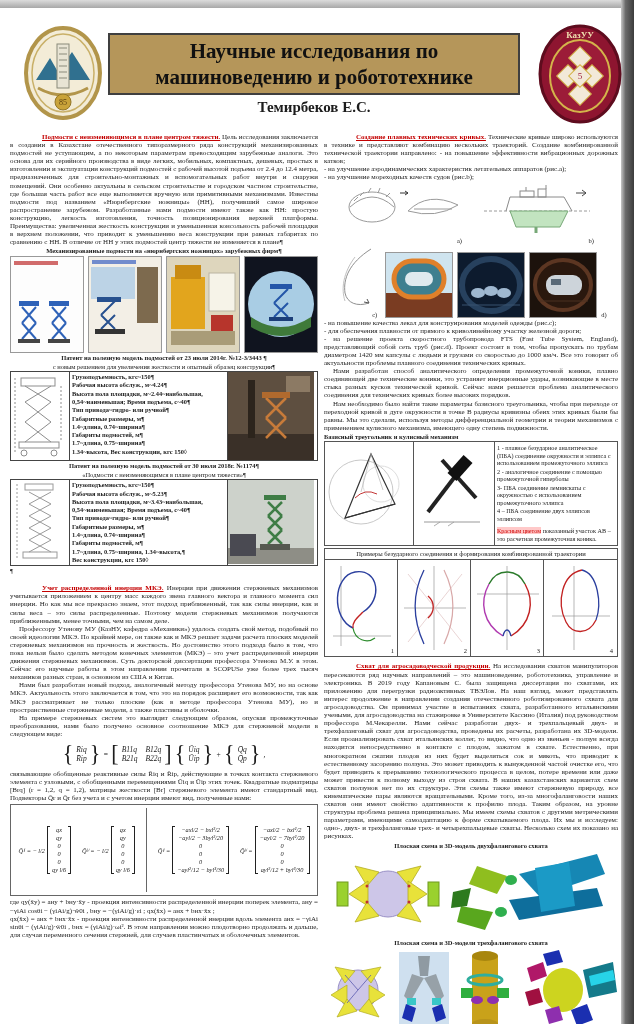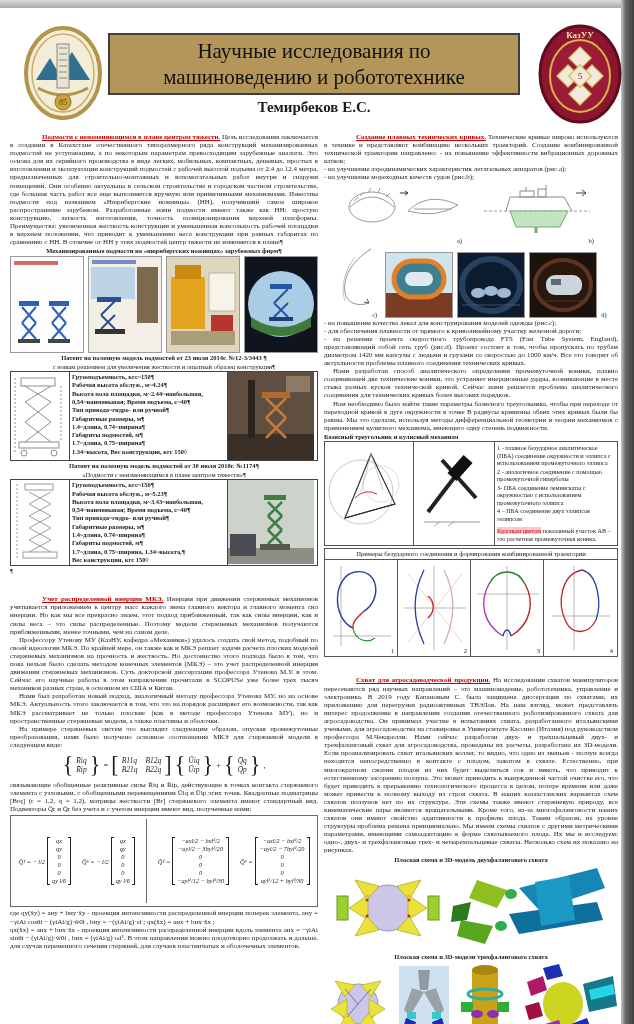--- a/index.html
+++ b/index.html
@@ -4,21 +4,21 @@
 <style>
   *{box-sizing:border-box;margin:0;padding:0;}
   html,body{width:634px;height:1024px;}
   body{position:relative;background:#ffffff;font-family:"Liberation Serif",serif;color:#1c1c1c;overflow:hidden;}
   .topbar{position:absolute;left:0;top:0;width:634px;height:8px;background:linear-gradient(#dcdcdc,#a8a8a8);}
   .rightbar{position:absolute;top:0;right:0;width:13px;height:1024px;background:linear-gradient(to right,#c6c6c6,#6a6a6a 35%,#3c3c3c);}
   
   .logoL{position:absolute;left:24px;top:26px;width:78px;height:94px;}
   .logoR{position:absolute;left:538px;top:24px;width:84px;height:100px;}
   .titlebox{position:absolute;left:108px;top:33px;width:412px;height:62px;background:#b5965a;border:2px solid #3f3f3f;display:flex;flex-direction:column;justify-content:center;text-align:center;}
-  .titlebox div{font-weight:normal;font-size:21px;line-height:26px;color:#111;}
+  .titlebox div{font-weight:bold;font-size:21px;line-height:26px;color:#111;}
   .author{position:absolute;left:108px;top:99px;width:412px;text-align:center;font-weight:bold;font-size:15px;}
   
   .colL{position:absolute;left:10px;top:133px;width:308px;}
   .colR{position:absolute;left:324px;top:133px;width:294px;}
   .t{font-size:7px;line-height:8.1px;text-align:justify;}
   .ind{text-indent:9px;}
   .lead{color:#c40000;font-weight:bold;text-decoration:underline;padding-left:32px;}
   .cap{font-size:6.5px;line-height:7.6px;font-weight:bold;text-align:center;margin:1px 0;}
   .figrow{display:flex;gap:2px;justify-content:space-between;margin:1px 0;}
   .figcell{border:1px solid #999;background:#fff;flex:none;}
@@ -236,21 +236,21 @@
           <path d="M40 64 L54 50 M54 64 L40 50 M40 50 L54 36 M54 50 L40 36 M40 36 L54 22 M54 36 L40 22"></path>
         </g>
         <rect x="36" y="15" width="22" height="5" fill="#3f7d46"></rect>
         <rect x="32" y="64" width="30" height="6" fill="#55584f"></rect>
       </svg>
     </div>
   </div>
 
   <div class="pilc">¶</div>
 
-  <p class="t" style="margin-top:20px">
+  <p class="t" style="margin-top:9px">
     <span class="lead">Учет распределенной инерции МКЭ.</span>
     <span>Инерция при движении стержневых механизмов учитывается приложением к центру масс каждого звена главного вектора и главного момента сил инерции. Но как мы все прекрасно знаем, этот подход приближенный, так как силы инерции, как и силы веса – это силы распределенные. Поэтому модели стержневых механизмов получаются приближенными, менее точными, чем на самом деле.</span>
   </p>
   <p class="t ind">Профессору Утенову МУ (КазНУ, кафедра «Механики») удалось создать свой метод, подобный по своей идеологии МКЭ. По крайней мере, он также как и МКЭ решает задачи расчета плоских моделей стержневых механизмов на прочность и жесткость. Но достоинство этого подхода было в том, что пока нельзя было сделать методом конечных элементов (МКЭ) – это учет распределенной инерции движения стержневых механизмов. Суть докторской диссертации профессора Утенова М.У. в этом. Сейчас его научные работы в этом направлении прочитали в SCOPUSе уже более трех тысяч механиков разных стран, в основном из США и Китая.</p>
   <p class="t ind">Нами был разработан новый подход, аналогичный методу профессора Утенова МУ, но на основе МКЭ. Актуальность этого заключается в том, что это на порядок расширяет его возможности, так как МКЭ рассматривает не только плоские (как в методе профессора Утенова МУ), но и пространственные стержневые модели, а также пластины и оболочки.</p>
   <p class="t ind">На примере стержневых систем это выглядит следующим образом, опуская промежуточные преобразования, нами было получено основное соотношение МКЭ для стержневой модели в следующем виде:</p>
 
   <div class="formula">
     <span class="cb">{</span>
     <span class="vstack">
@@ -513,21 +513,21 @@
           <rect width="72" height="96" fill="#fff"></rect>
           <path d="M8 56 H66 M30 6 V90" stroke="#9a9a9a" stroke-width=".7"></path>
           <path d="M38 10 C18 14 12 42 22 62 C28 74 44 76 52 60" stroke="#c22222" fill="none" stroke-width="1.3"></path>
           <path d="M38 10 C54 14 58 44 52 60" stroke="#2b3f9e" fill="none" stroke-width="1.3"></path>
         </svg>
         <span class="plab">4</span>
       </div>
     </div>
   </div>
 
-  <p class="t" style="margin-top:19px">
+  <p class="t" style="margin-top:5px">
     <span class="lead">Схват для агросадоводческой продукции.</span>
     <span>На исследовании схватов манипуляторов пересекаются ряд научных направлений – это машиноведение, робототехника, управление и электроника. В 2019 году Капановым С. была защищена диссертация по схватами, их приложению для перегрузки радиоактивных ТВЭЛов. На наш взгляд, может представлять интерес продолжение в направлении создания отечественного роботизированного схвата для агросадоводства. Он принимал участие в испытаниях схвата, разработанного итальянскими учеными, для агросадоводства на стажировке в Университете Кассино (Италия) под руководством профессора М.Чекарелли. Нами сейчас разработан двух- и трехпальцевый двух- и трехфаланговый схват для агросадоводства, проведены их расчеты, разработана их 3D-модели. Если проанализировать схват итальянских коллег, то видно, что одно из звеньев - ползун всегда находится непосредственно в контакте с плодом, зажатом в схвате. Естественно, при многократном сжатии плодов из них будет выделяться сок и мякоть, что приводит к естественному засорению ползуна. Это может приводить к вынужденной частой очистке его, что будет приводить к прерыванию технологического процесса в целом, потере времени или даже может привести к полному выходу из строя схвата. В наших казахстанских вариантах схем схватов ползунов нет по их структуре. Эти схемы также имеют стержневую природу, все кинематические пары являются вращательными. Кроме того, из-за многофаланговости наших схватов они имеют свойство адаптивности к профилю плода. Таким образом, на уровне структуры проблема решена принципиально. Мы имеем схемы схватов с другими метрическими параметрами, имеющими самоадаптацию к форме схватываемого плода. Их мы и исследуем: одно-, двух- и трехфаланговые трех- и четырехпальцевые схваты. Несколько схем их показано на рисунках.</span>
   </p>
 
   <div class="cap">Плоская схема и 3D-модель двухфалангового схвата</div>
   <div class="gript">
     <div>
       <svg width="106" height="80" viewBox="0 0 106 80">
         <rect width="106" height="80" fill="#fff"></rect>
         <circle cx="53" cy="40" r="23" fill="#cdc6e8" stroke="#9a91c6"></circle>

